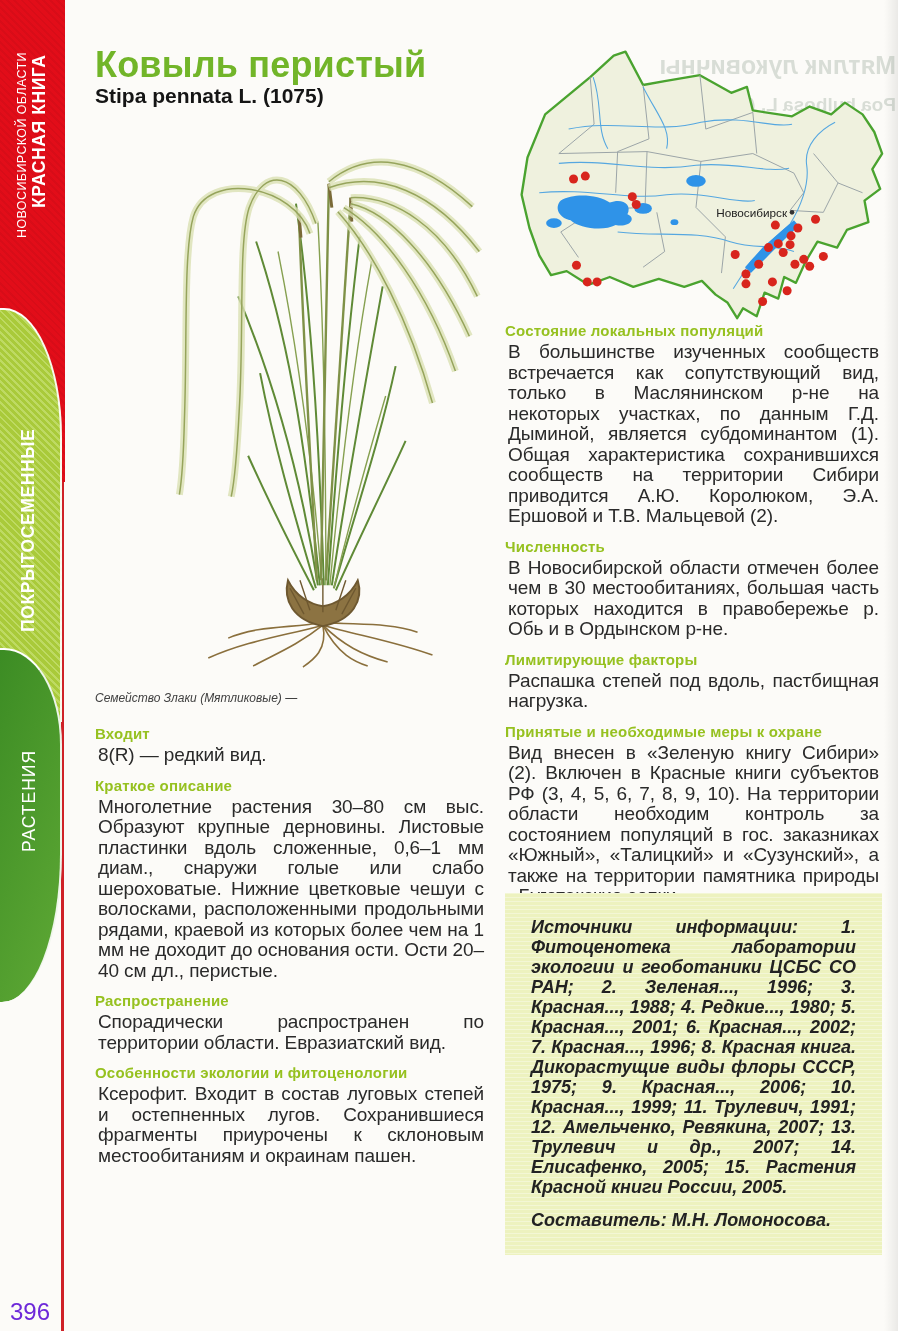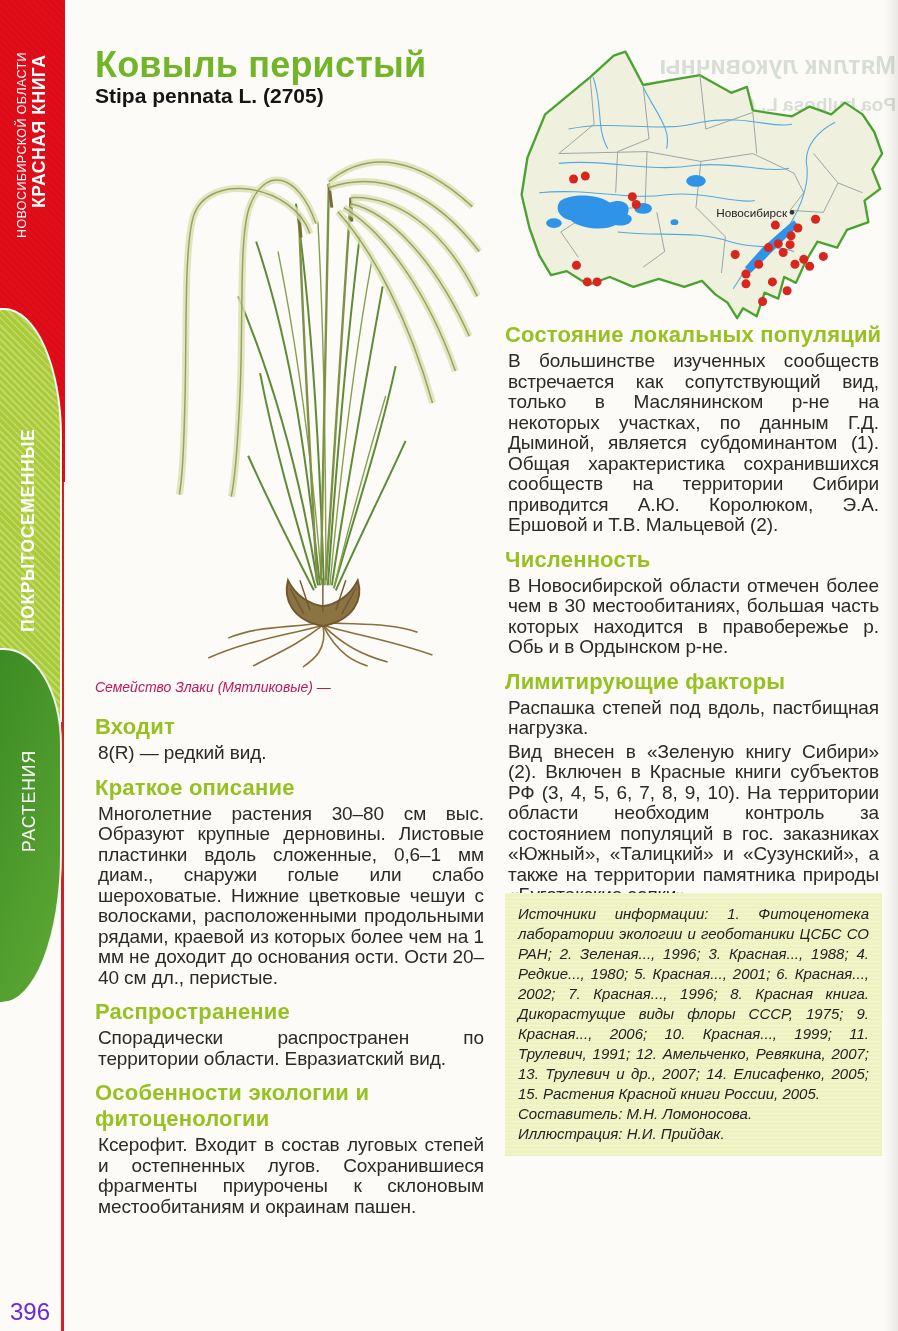--- a/index.html
+++ b/index.html
@@ -40,44 +40,44 @@
     transform:rotate(-90deg);transform-origin:0 0;
   }
   .vt-main{font-size:17.5px;font-weight:bold;letter-spacing:0.6px;}
   .vt-sub{font-size:12.5px;letter-spacing:0.4px;}
   
   .title{position:absolute;left:95px;top:44px;font-size:36px;font-weight:bold;color:#72b529;letter-spacing:0.2px;}
   .species{position:absolute;left:95px;top:84px;font-size:21px;font-weight:bold;color:#151515;}
   
   .col-left{position:absolute;left:95px;top:676px;width:392px;}
   .col-right{position:absolute;left:505px;top:322px;width:377px;}
-  .family{font-style:italic;font-size:14px;line-height:22px;color:#be185d;margin-bottom:16px;}
+  .family{font-style:italic;font-size:12px;line-height:22px;color:#404040;margin-bottom:16px;margin-top:11px;}
   h3.sec{
-    margin:11px 0 3px 0;font-size:22px;font-weight:bold;color:#96c120;letter-spacing:0.2px;
+    margin:11px 0 3px 0;font-size:15px;font-weight:bold;color:#96c120;letter-spacing:0.2px;
   }
   p.body{
     margin:3px;font-size:19px;line-height:20.5px;text-align:justify;letter-spacing:-0.1px;
   }
   
   .map{position:absolute;left:500px;top:36px;width:392px;height:289px;}
   .ghost{
     position:absolute;left:596px;top:50px;width:300px;text-align:left;
     transform:scaleX(-1);color:#90a090;opacity:0.32;line-height:1.25;
     pointer-events:none;
   }
   .ghost .g1{font-size:25px;font-weight:bold;}
   .ghost .g2{font-size:19px;font-weight:bold;margin-top:12px;}
   
   .srcbox{
     position:absolute;left:505px;top:893px;width:377px;box-sizing:border-box;
     background:#edf2bf;
     background-image:repeating-linear-gradient(to bottom,rgba(255,255,255,0.35) 0 1px,rgba(0,0,0,0) 1px 4px);
     padding:11px 13px 12px 13px;
   }
-  .srcbox p{margin:0;font-style:italic;font-size:15px;line-height:20px;color:#222;}
+  .srcbox p{margin:13px;font-style:italic;font-size:18px;line-height:20px;color:#222;font-weight:bold;}
   .srcbox .just{text-align:justify;}
   
   .pagenum{position:absolute;left:10px;top:1298px;font-size:24px;color:#6d28d9;}
 </style>
 </head>
 <body>
 
 <div class="page">
 
   <div class="redline"></div>
@@ -86,21 +86,21 @@
     <div class="vtext vt-sub" style="left:15px;top:238px;">НОВОСИБИРСКОЙ ОБЛАСТИ</div>
   </div>
   <div class="tab tab-ltgreen">
     <div class="vtext vt-main" style="left:18px;top:322px;">ПОКРЫТОСЕМЕННЫЕ</div>
   </div>
   <div class="tab tab-dkgreen">
     <div class="vtext vt-main" style="left:19px;top:202px;font-weight:normal;letter-spacing:1px;">РАСТЕНИЯ</div>
   </div>
 
   <div class="title">Ковыль перистый</div>
-  <div class="species">Stipa pennata L. (2705)</div>
+  <div class="species">Stipa pennata L. (1075)</div>
 
   <div class="ghost">
     <div class="g1">Мятлик луковичны</div>
     <div class="g2">Poa bulbosa L. (17</div>
   </div>
 
   <svg class="map" viewBox="0 0 400 295">
     <path d="M28,124 L46,80 L92,42 L116,20 L128,16 L146,50 L168,46 L204,40 L236,58 L252,52 L258,76
          L298,82 L316,72 L338,80 L352,68 L370,80 L382,98 L390,120 L380,136 L388,156 L372,168
          L376,190 L354,198 L344,216 L324,210 L312,230 L302,252 L290,246 L284,268 L270,262
@@ -270,26 +270,26 @@
     <p class="body">Ксерофит. Входит в состав луговых степей и остепненных лугов. Сохранившиеся фрагменты приурочены к склоновым местообитаниям и окраинам пашен.</p>
   </div>
 
   <div class="col-right">
     <h3 class="sec" style="margin-top:0;">Состояние локальных популяций</h3>
     <p class="body">В большинстве изученных сообществ встречается как сопутствующий вид, только в Маслянинском р-не на некоторых участках, по данным Г.Д. Дыминой, является субдоминантом (1). Общая характеристика сохранившихся сообществ на территории Сибири приводится А.Ю. Королюком, Э.А. Ершовой и Т.В. Мальцевой (2).</p>
     <h3 class="sec">Численность</h3>
     <p class="body">В Новосибирской области отмечен более чем в 30 местообитаниях, большая часть которых находится в правобережье р. Обь и в Ордынском р-не.</p>
     <h3 class="sec">Лимитирующие факторы</h3>
     <p class="body">Распашка степей под вдоль, пастбищная нагрузка.</p>
+    <h3 class="sec">Принятые и необходимые меры к охране</h3>
     <p class="body">Вид внесен в «Зеленую книгу Сибири» (2). Включен в Красные книги субъектов РФ (3, 4, 5, 6, 7, 8, 9, 10). На территории области необходим контроль за состоянием популяций в гос. заказниках «Южный», «Талицкий» и «Сузунский», а также на территории памятника природы «Буготакские сопки».</p>
     <h3 class="sec">Возможности культивирования</h3>
     <p class="body">Культивируется во многих ботанических садах России (11, 12, 13, 14, 15).</p>
   </div>
 
   <div class="srcbox">
     <p class="just">Источники информации: 1. Фитоценотека лаборатории экологии и геоботаники ЦСБС СО РАН; 2. Зеленая..., 1996; 3. Красная..., 1988; 4. Редкие..., 1980; 5. Красная..., 2001; 6. Красная..., 2002; 7. Красная..., 1996; 8. Красная книга. Дикорастущие виды флоры СССР, 1975; 9. Красная..., 2006; 10. Красная..., 1999; 11. Трулевич, 1991; 12. Амельченко, Ревякина, 2007; 13. Трулевич и др., 2007; 14. Елисафенко, 2005; 15. Растения Красной книги России, 2005.</p>
     <p>Составитель: М.Н. Ломоносова.</p>
-    <p>Иллюстрация: Н.И. Прийдак.</p>
   </div>
 
   <div class="pagenum">396</div>
 
 </div>
 
 </body></html>

